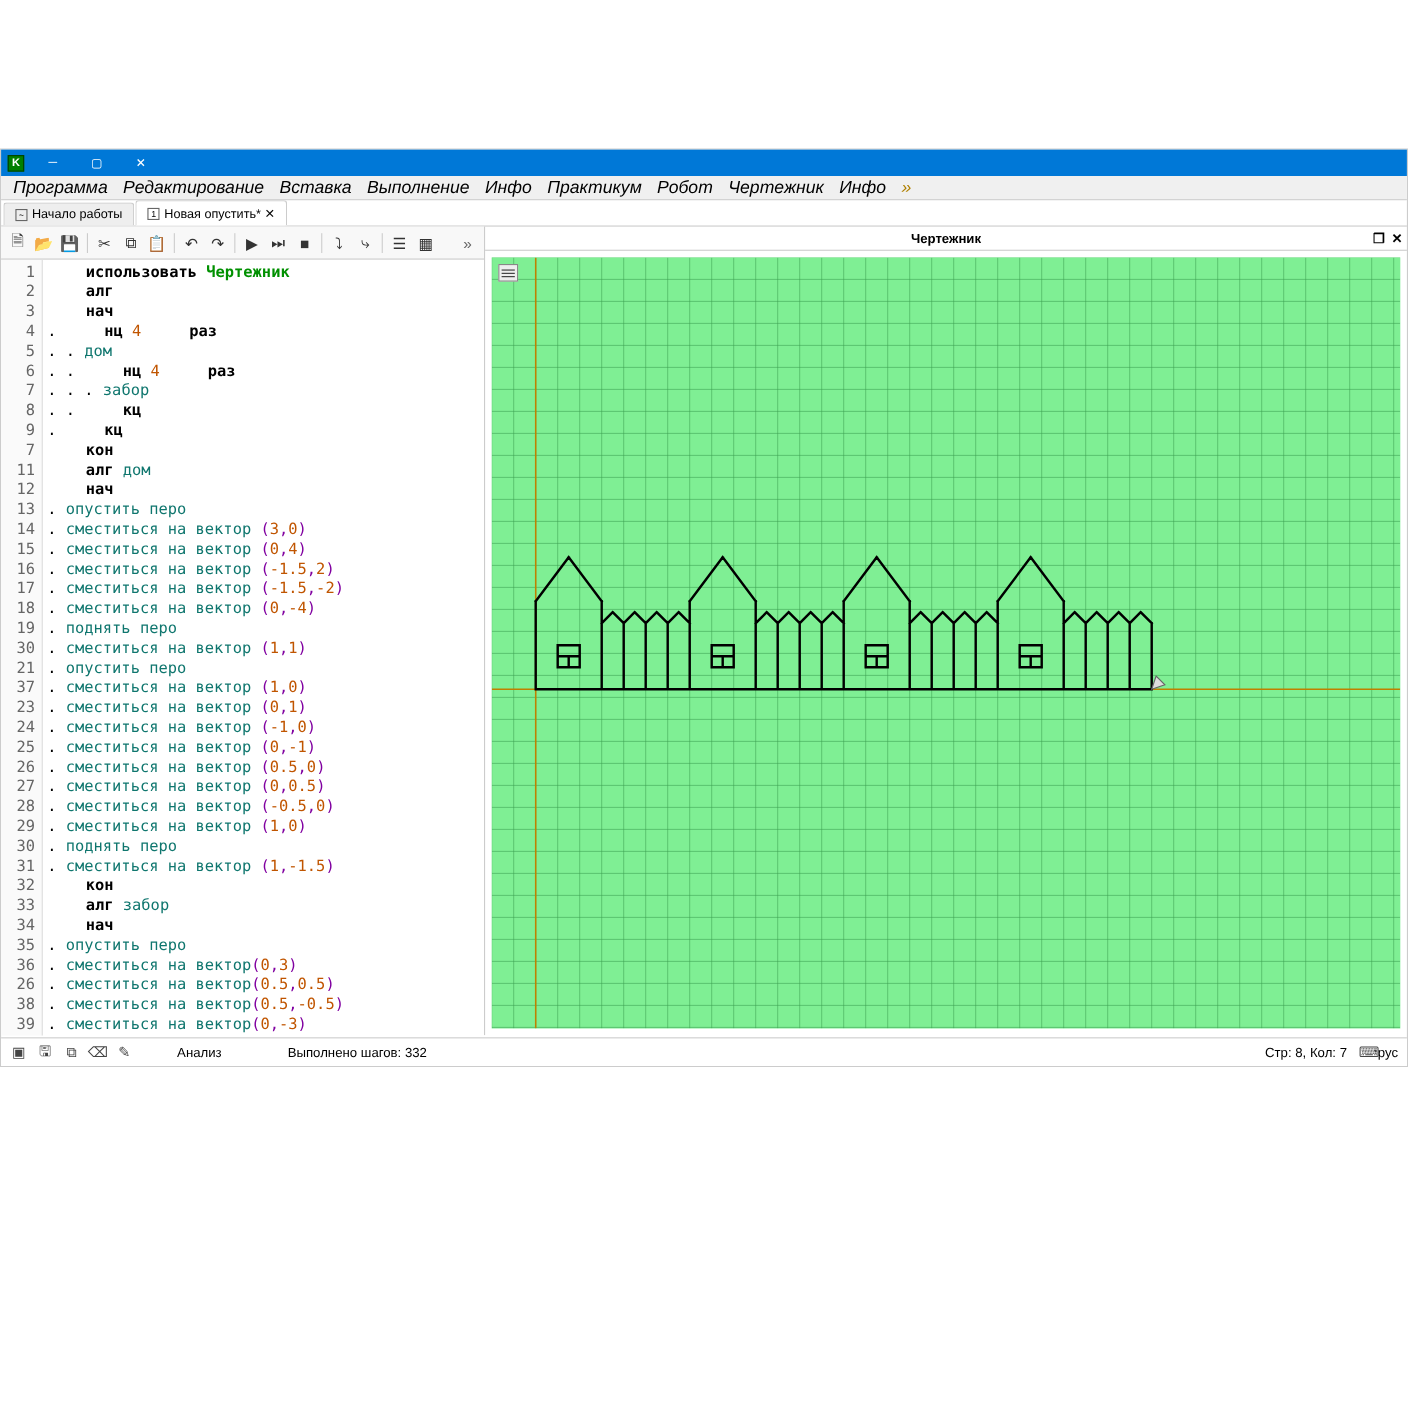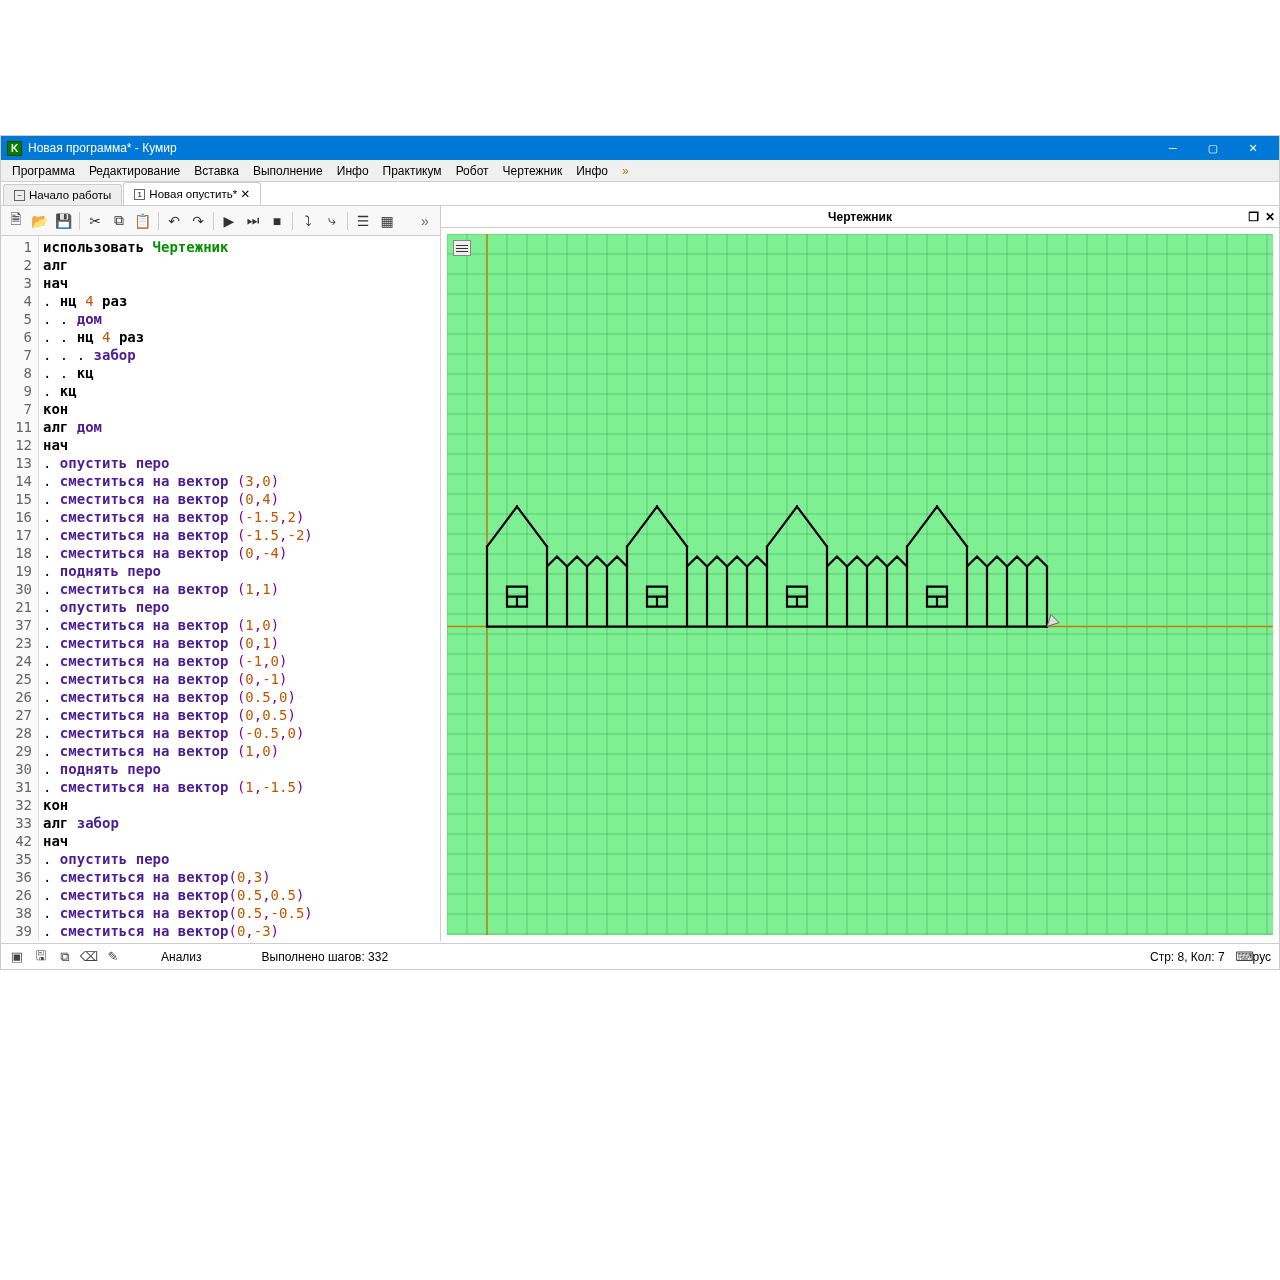--- a/index.html
+++ b/index.html
@@ -3,38 +3,38 @@
 <meta charset="utf-8">
 <style>
   * { box-sizing: border-box; margin: 0; padding: 0; }
   body { font-family: "Segoe UI", Tahoma, sans-serif; background: #fff; font-size: 12px; }
   .page { position: absolute; left: 0; top: 135px; width: 1280px; height: 835px; background: #fff; border: 1px solid #ccc; }
   .titlebar { height: 24px; background: #0078D7; color: #fff; display: flex; align-items: center; padding: 0 6px; font-size: 12px; }
   .titlebar .icon { width:15px;height:15px;background:#008000;border:1px solid #004000;margin-right:6px;display:flex;align-items:center;justify-content:center;font-weight:bold;font-size:10px;color:#fff;}
   .titlebar .title { flex: 1; }
   .titlebar .winbtns { display:flex; gap:0; }
   .titlebar .winbtn { width:40px;height:24px;display:flex;align-items:center;justify-content:center;font-size:11px;}
-  .menubar { height: 22px; background: #f0f0f0; display:flex; align-items:center; font-size: 12px; padding:0 4px; border-bottom:1px solid #d0d0d0;}
+  .menubar { height: 22px; background: #f0f0f0; display:flex; align-items:center; font-size: 16px; padding:0 4px; border-bottom:1px solid #d0d0d0;font-style:italic;}
   .menubar .mi { padding: 3px 7px; }
   .menubar .mi.gold { color:#b08000;}
   .tabsrow { height: 24px; display:flex; align-items:flex-end; font-size:11.5px; border-bottom:1px solid #ccc; padding-left:2px;}
   .tabsrow .tab { padding:4px 10px; border:1px solid #ccc; border-bottom:none; background:#eee; border-radius:3px 3px 0 0; margin-right:1px; display:flex;align-items:center;gap:4px;}
   .tabsrow .tab.active { background:#fff; }
   .tabsrow .tabicon{width:11px;height:11px;border:1px solid #666;font-size:8px;display:flex;align-items:center;justify-content:center;}
   .workspace { position:absolute; left:0; right:0; top:70px; bottom:28px; display:flex; }
   .left { width: 440px; display:flex; flex-direction:column; border-right:1px solid #ccc; }
   .toolbar { height: 30px; display:flex; align-items:center; gap:2px; padding:2px 4px; border-bottom:1px solid #ccc; background:#f8f8f8;}
   .tbtn { width:22px;height:22px;display:flex;align-items:center;justify-content:center;color:#333;font-size:14px;}
   .tsep { width:1px;height:18px;background:#ccc;margin:0 2px;}
   .tmore{margin-left:auto;color:#666;}
   .editor { flex:1; overflow:auto; display:flex; font-family:Consolas,monospace; font-size:14px; }
   .gutter { width:38px; text-align:right; padding:2px 6px 2px 0; color:#666; border-right:1px solid #ddd; background:#fafafa; line-height:18px;}
   .code { flex:1; padding:2px 4px; line-height:18px; white-space:pre; }
-  .kw{font-weight:bold;}
-  .cmd{color:#4c1d95;font-weight:bold;}
+  .kw{font-weight:bold;margin-left:35px;}
+  .cmd{color:#0f766e;font-weight:normal;}
   .num{color:#c05500;}
   .par{color:#8000a0;}
   .name{color:#009000;font-weight:bold;}
   .right { flex:1; display:flex; flex-direction:column; }
   .panelhdr { height:22px; display:flex; align-items:center; justify-content:center; font-size:12px; font-weight:bold; border-bottom:1px solid #ccc; position:relative;}
   .panelhdr .pctls{position:absolute;right:4px;display:flex;gap:6px;font-size:12px;}
   .canvaswrap { flex:1; padding:6px; }
   .canvas { width:100%; height:100%; background:#7fef94; position:relative; overflow:hidden; }
   .hamburger{position:absolute;left:6px;top:6px;width:18px;height:16px;background:#eee;border:1px solid #888;display:flex;flex-direction:column;justify-content:center;gap:2px;padding:2px;}
   .hamburger span{height:1px;background:#333;}
@@ -44,21 +44,20 @@
   .sicon{width:16px;height:14px;display:flex;align-items:center;justify-content:center;color:#444;font-size:13px;}
   svg { display:block; }
 </style>
 </head>
 <body>
 
 <div class="page">
 
   <div class="titlebar">
     <div class="icon">K</div>
-    <div class="title">Новая программа* - Кумир</div>
     <div class="winbtns">
       <div class="winbtn">─</div>
       <div class="winbtn">▢</div>
       <div class="winbtn">✕</div>
     </div>
   </div>
 
   <div class="menubar">
     <span class="mi">Программа</span>
     <span class="mi">Редактирование</span>
@@ -138,21 +137,21 @@
             <div>24</div>
             <div>25</div>
             <div>26</div>
             <div>27</div>
             <div>28</div>
             <div>29</div>
             <div>30</div>
             <div>31</div>
             <div>32</div>
             <div>33</div>
-            <div>42</div>
+            <div>34</div>
             <div>35</div>
             <div>36</div>
             <div>26</div>
             <div>38</div>
             <div>39</div>
             <div>40</div>
           </div>
         <div class="code" id="codearea"><div><span class="kw">использовать </span><span class="name">Чертежник</span></div><div><span class="kw">алг</span></div><div><span class="kw">нач</span></div><div><span>. </span><span class="kw">нц</span><span> </span><span class="num">4</span><span> </span><span class="kw">раз</span></div><div><span>. . </span><span class="cmd">дом</span></div><div><span>. . </span><span class="kw">нц</span><span> </span><span class="num">4</span><span> </span><span class="kw">раз</span></div><div><span>. . . </span><span class="cmd">забор</span></div><div><span>. . </span><span class="kw">кц</span></div><div><span>. </span><span class="kw">кц</span></div><div><span class="kw">кон</span></div><div><span class="kw">алг </span><span class="cmd">дом</span></div><div><span class="kw">нач</span></div><div><span>. </span><span class="cmd">опустить перо</span></div><div><span>. </span><span class="cmd">сместиться на вектор </span><span class="par">(</span><span class="num">3</span><span class="par">,</span><span class="num">0</span><span class="par">)</span></div><div><span>. </span><span class="cmd">сместиться на вектор </span><span class="par">(</span><span class="num">0</span><span class="par">,</span><span class="num">4</span><span class="par">)</span></div><div><span>. </span><span class="cmd">сместиться на вектор </span><span class="par">(</span><span class="num">-1.5</span><span class="par">,</span><span class="num">2</span><span class="par">)</span></div><div><span>. </span><span class="cmd">сместиться на вектор </span><span class="par">(</span><span class="num">-1.5</span><span class="par">,</span><span class="num">-2</span><span class="par">)</span></div><div><span>. </span><span class="cmd">сместиться на вектор </span><span class="par">(</span><span class="num">0</span><span class="par">,</span><span class="num">-4</span><span class="par">)</span></div><div><span>. </span><span class="cmd">поднять перо</span></div><div><span>. </span><span class="cmd">сместиться на вектор </span><span class="par">(</span><span class="num">1</span><span class="par">,</span><span class="num">1</span><span class="par">)</span></div><div><span>. </span><span class="cmd">опустить перо</span></div><div><span>. </span><span class="cmd">сместиться на вектор </span><span class="par">(</span><span class="num">1</span><span class="par">,</span><span class="num">0</span><span class="par">)</span></div><div><span>. </span><span class="cmd">сместиться на вектор </span><span class="par">(</span><span class="num">0</span><span class="par">,</span><span class="num">1</span><span class="par">)</span></div><div><span>. </span><span class="cmd">сместиться на вектор </span><span class="par">(</span><span class="num">-1</span><span class="par">,</span><span class="num">0</span><span class="par">)</span></div><div><span>. </span><span class="cmd">сместиться на вектор </span><span class="par">(</span><span class="num">0</span><span class="par">,</span><span class="num">-1</span><span class="par">)</span></div><div><span>. </span><span class="cmd">сместиться на вектор </span><span class="par">(</span><span class="num">0.5</span><span class="par">,</span><span class="num">0</span><span class="par">)</span></div><div><span>. </span><span class="cmd">сместиться на вектор </span><span class="par">(</span><span class="num">0</span><span class="par">,</span><span class="num">0.5</span><span class="par">)</span></div><div><span>. </span><span class="cmd">сместиться на вектор </span><span class="par">(</span><span class="num">-0.5</span><span class="par">,</span><span class="num">0</span><span class="par">)</span></div><div><span>. </span><span class="cmd">сместиться на вектор </span><span class="par">(</span><span class="num">1</span><span class="par">,</span><span class="num">0</span><span class="par">)</span></div><div><span>. </span><span class="cmd">поднять перо</span></div><div><span>. </span><span class="cmd">сместиться на вектор </span><span class="par">(</span><span class="num">1</span><span class="par">,</span><span class="num">-1.5</span><span class="par">)</span></div><div><span class="kw">кон</span></div><div><span class="kw">алг </span><span class="cmd">забор</span></div><div><span class="kw">нач</span></div><div><span>. </span><span class="cmd">опустить перо</span></div><div><span>. </span><span class="cmd">сместиться на вектор</span><span class="par">(</span><span class="num">0</span><span class="par">,</span><span class="num">3</span><span class="par">)</span></div><div><span>. </span><span class="cmd">сместиться на вектор</span><span class="par">(</span><span class="num">0.5</span><span class="par">,</span><span class="num">0.5</span><span class="par">)</span></div><div><span>. </span><span class="cmd">сместиться на вектор</span><span class="par">(</span><span class="num">0.5</span><span class="par">,</span><span class="num">-0.5</span><span class="par">)</span></div><div><span>. </span><span class="cmd">сместиться на вектор</span><span class="par">(</span><span class="num">0</span><span class="par">,</span><span class="num">-3</span><span class="par">)</span></div><div></div></div>
       </div>
     </div>

